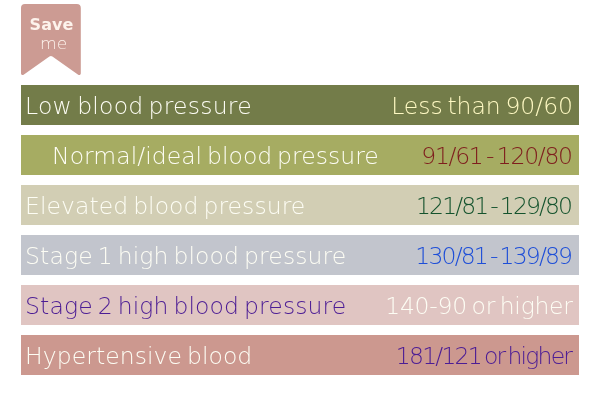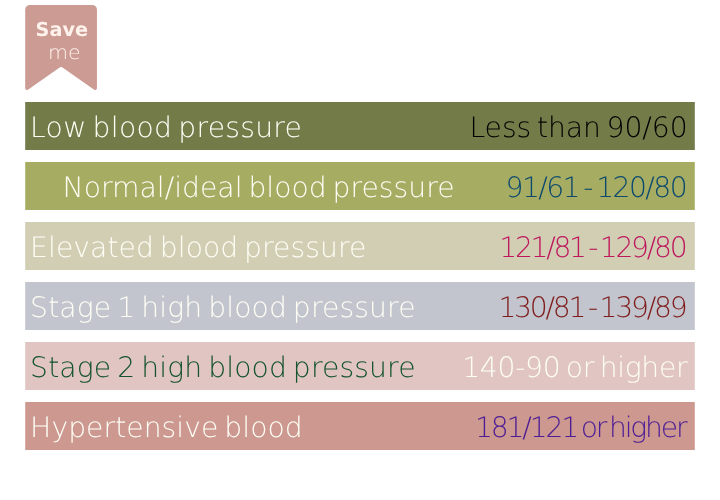--- a/index.html
+++ b/index.html
@@ -71,40 +71,40 @@
     <div class="ribbon-text" style="color: rgb(253, 243, 236);">
       <span class="ribbon-line-1">Save</span>
       <span class="ribbon-line-2">me</span>
     </div>
   </div>
 
   <div class="bp-table">
 
     <div class="bp-row" style="background: rgb(115, 124, 73);">
       <span class="bp-label" style="color: rgb(253, 253, 244);">Low blood pressure</span>
-      <span class="bp-value" style="color: #000000;">Less than 90/60</span>
+      <span class="bp-value" style="color: #fef9c3;">Less than 90/60</span>
     </div>
 
     <div class="bp-row" style="background: rgb(166, 172, 98);">
       <span class="bp-label" style="color: rgb(253, 253, 244); margin-left: 27px;">Normal/ideal blood pressure</span>
-      <span class="bp-value" style="color: #0c4a6e;">91/61 - 120/80</span>
+      <span class="bp-value" style="color: #7f1d1d;">91/61 - 120/80</span>
     </div>
 
     <div class="bp-row" style="background: rgb(210, 206, 180);">
       <span class="bp-label" style="color: rgb(253, 253, 244);">Elevated blood pressure</span>
-      <span class="bp-value" style="color: #be185d;">121/81 - 129/80</span>
+      <span class="bp-value" style="color: #14532d;">121/81 - 129/80</span>
     </div>
 
     <div class="bp-row" style="background: rgb(194, 197, 205);">
       <span class="bp-label" style="color: rgb(253, 253, 244);">Stage 1 high blood pressure</span>
-      <span class="bp-value" style="color: #7f1d1d;">130/81 - 139/89</span>
+      <span class="bp-value" style="color: #1d4ed8;">130/81 - 139/89</span>
     </div>
 
     <div class="bp-row" style="background: rgb(224, 197, 194);">
-      <span class="bp-label" style="color: #14532d;">Stage 2 high blood pressure</span>
+      <span class="bp-label" style="color: #4c1d95;">Stage 2 high blood pressure</span>
       <span class="bp-value" style="color: rgb(253, 253, 244); margin-left: 32px;">140-90 or higher</span>
     </div>
 
     <div class="bp-row" style="background: rgb(204, 152, 143);">
       <span class="bp-label" style="color: rgb(253, 253, 244);">Hypertensive blood</span>
       <span class="bp-value" style="color: #4c1d95;">181/121 or higher</span>
     </div>
 
   </div>
 

